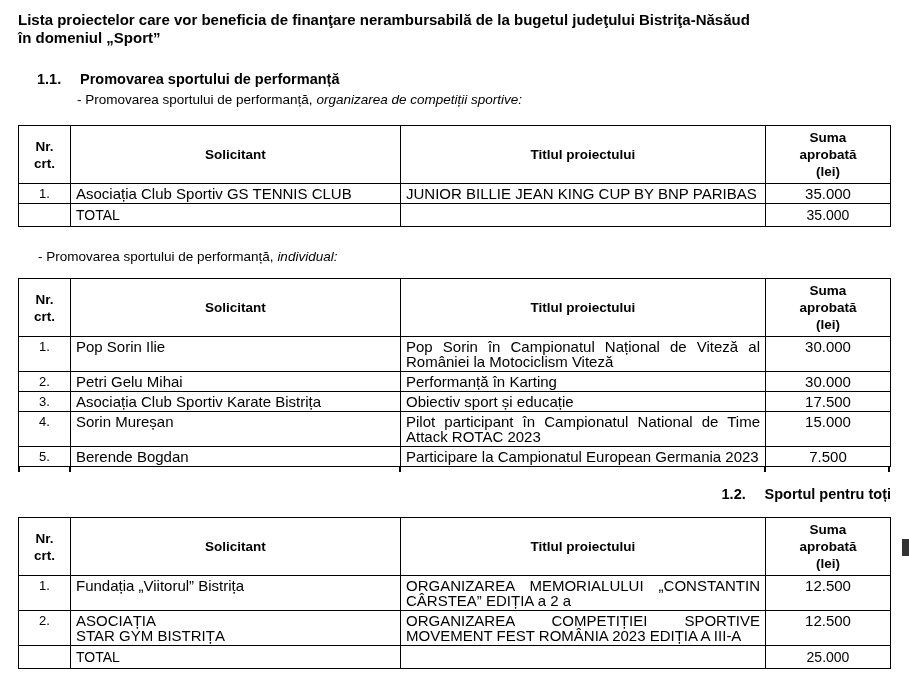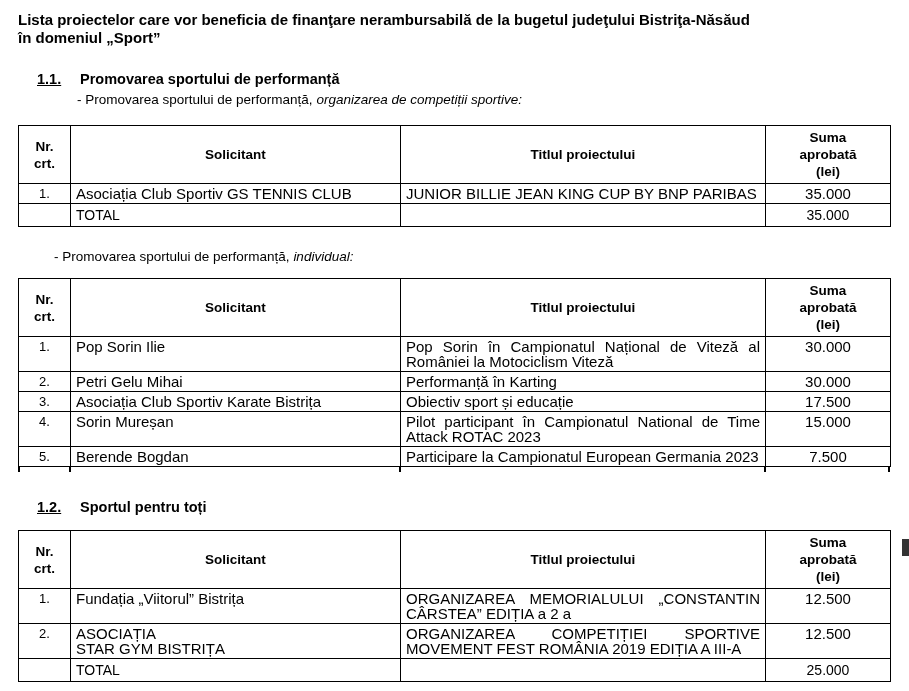--- a/index.html
+++ b/index.html
@@ -7,41 +7,41 @@
     width: 909px; height: 691px;
     background: #ffffff; color: #000000;
     font-family: "Liberation Sans", sans-serif;
     position: relative; overflow: hidden;
   }
   .page { padding: 11px 18px 0 18px; }
 
   .title { font-weight: bold; font-size: 15px; line-height: 18px; margin-bottom: 23px; }
 
   .heading { display: flex; font-weight: bold; font-size: 14.5px; line-height: 18px; margin-left: 19px; margin-bottom: 3px; }
-  .heading .hnum { width: 43px; flex: none; text-decoration: underline; }
+  .heading .hnum { width: 43px; flex: none; }
 
   .subtitle { font-size: 13.5px; line-height: 17px; margin-left: 59px; margin-bottom: 17px; }
-  .subtitle.sub2 { margin-left: 36px; margin-top: 21px; margin-bottom: 13px; }
+  .subtitle.sub2 { margin-left: 20px; margin-top: 21px; margin-bottom: 13px; }
   .it { font-style: italic; text-align: right; }
 
   table.tbl { border-collapse: collapse; table-layout: fixed; width: 872px; padding-left: 33px; }
   .tbl th, .tbl td { border: 1.5px solid #000; overflow: hidden; }
   .tbl th {
     font-size: 13.5px; font-weight: bold; text-align: center; vertical-align: middle;
     line-height: 17px; padding: 3px 2px;
   }
   .pre { white-space: pre-line; }
   .tbl td { font-size: 15px; line-height: 15px; padding: 2px 5px; vertical-align: top; }
   td.nr  { text-align: center; padding: 2px 2px; font-size: 13px; }
   td.sum { text-align: center; }
   td.tit { text-align: justify; }
   td.sol { white-space: pre-line; }
   tr.total td { font-weight: normal; font-size: 14px; line-height: 16px; padding: 3px 5px; }
 
-  .h12 { margin-top: 31px; margin-bottom: 14px; }
+  .h12 { margin-top: 18px; margin-bottom: 14px; justify-content: flex-end; }
 
   
   .stub-row { position: relative; height: 0; width: 872px; }
   .stub { position: absolute; top: 0; width: 2px; height: 5px; background: #000; }
 
   
   .edge-mark { position: absolute; background: #333; left: 902px; top: 539px; width: 7px; height: 17px; }
 </style>
 </head>
 <body>
@@ -186,21 +186,21 @@
       <tr>
         <td class="nr">1.</td>
         <td class="sol">Fundația „Viitorul” Bistrița</td>
         <td class="tit">ORGANIZAREA MEMORIALULUI „CONSTANTIN CÂRSTEA” EDIȚIA a 2 a</td>
         <td class="sum">12.500</td>
       </tr>
       <tr>
         <td class="nr">2.</td>
         <td class="sol">ASOCIAȚIA
 STAR GYM BISTRIȚA</td>
-        <td class="tit">ORGANIZAREA COMPETIȚIEI SPORTIVE MOVEMENT FEST ROMÂNIA 2019 EDIȚIA A III-A</td>
+        <td class="tit">ORGANIZAREA COMPETIȚIEI SPORTIVE MOVEMENT FEST ROMÂNIA 2023 EDIȚIA A III-A</td>
         <td class="sum">12.500</td>
       </tr>
       <tr class="total">
         <td class="nr"></td>
         <td class="sol">TOTAL</td>
         <td class="tit"></td>
         <td class="sum">25.000</td>
       </tr>
     </tbody>
   </table>

